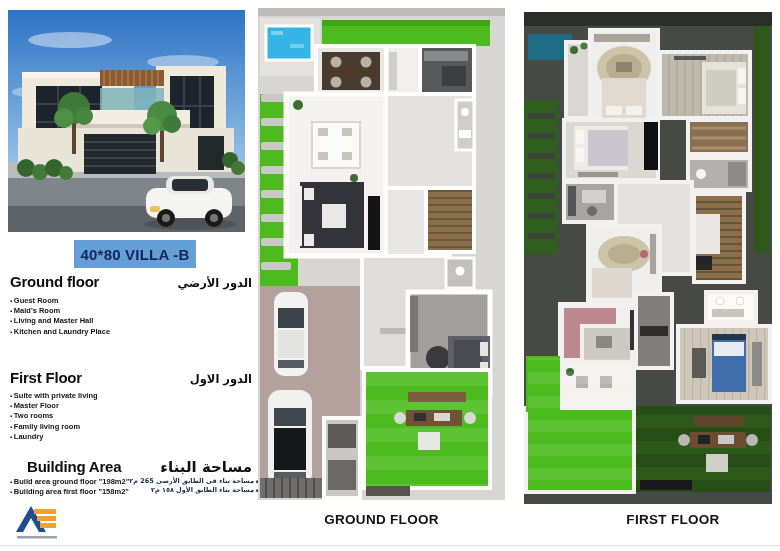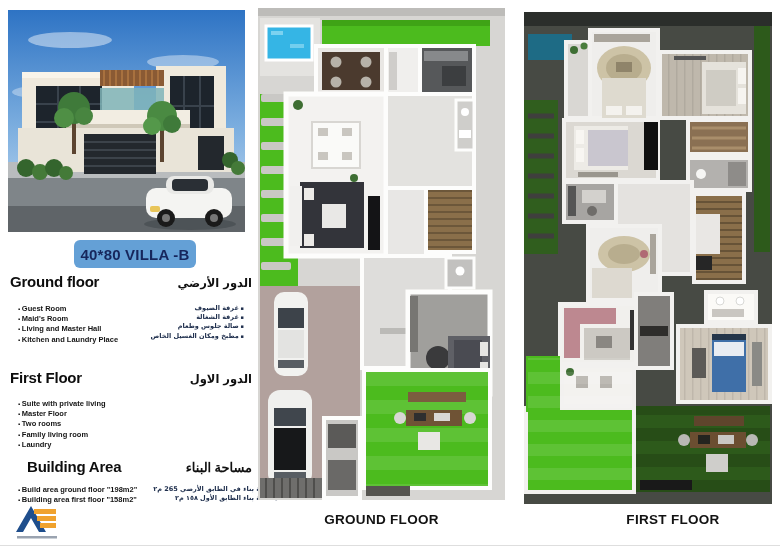--- a/index.html
+++ b/index.html
@@ -5,27 +5,27 @@
   html,body { margin:0; padding:0; background:#f2f2f2; }
   .page { position:relative; width:780px; height:551px; background:#ffffff;
           overflow:hidden; font-family:"Liberation Sans",sans-serif; }
   .abs { position:absolute; }
 
   
   .villa-photo { left:8px; top:10px; width:237px; height:222px; }
   .title-box { left:74px; top:240px; width:122px; height:28px;
                background:var(--title-bg,#64a0d6); color:var(--title-text,#16265c);
                display:flex; align-items:center; justify-content:center;
-               font-size:15px; font-weight:700; letter-spacing:.2px;border-radius:6px; }
+               font-size:15px; font-weight:700; letter-spacing:.2px; }
   .sec-head { left:10px; width:242px; display:flex; justify-content:space-between; align-items:baseline; }
   .h-en { font-size:15px; font-weight:700; color:#0d0d0d; letter-spacing:-.2px; }
   .h-ar { font-size:11.5px; font-weight:700; color:#111; font-family:"DejaVu Sans",sans-serif; direction:rtl;margin-left:11px; }
-  .h-ar.big { font-size:13px;font-family:Liberation Serif, serif; }
+  .h-ar.big { font-size:15px; }
   .sec-lists { left:10px; width:242px; display:flex; justify-content:space-between; }
-  ul.list-en, ul.list-ar { list-style:none; margin:8px; padding:0; }
+  ul.list-en, ul.list-ar { list-style:none; margin:0; padding:0; }
   ul.list-en { font-size:7.5px; font-weight:700; color:#141414; }
   ul.list-en li { line-height:9.2px; white-space:nowrap; }
   ul.list-en li::before { content:"▪ "; font-size:6px; }
   ul.list-ar { direction:rtl; text-align:right; font-size:6.5px; font-weight:700;
                color:#20304e; font-family:"DejaVu Sans",sans-serif; }
   ul.list-ar li { line-height:9.2px; white-space:nowrap; }
   ul.list-ar li::before { content:"▪ "; font-size:5px; }
   .indent-en { margin-left:17px; }
 
   
@@ -116,26 +116,20 @@
     <span class="h-en">Ground floor</span>
     <span class="h-ar">الدور الأرضي</span>
   </div>
   <div class="abs sec-lists" style="top:296px">
     <ul class="list-en">
       <li>Guest Room</li>
       <li>Maid's Room</li>
       <li>Living and Master Hall</li>
       <li>Kitchen and Laundry Place</li>
     </ul>
-    <ul class="list-ar">
-      <li>غرفة الضيوف</li>
-      <li>غرفة الشغالة</li>
-      <li>صالة جلوس وطعام</li>
-      <li>مطبخ ومكان الغسيل الخاص</li>
-    </ul>
   </div>
 
   <div class="abs sec-head" style="top:369px">
     <span class="h-en">First Floor</span>
     <span class="h-ar">الدور الاول</span>
   </div>
   <div class="abs sec-lists" style="top:391px">
     <ul class="list-en">
       <li>Suite with private living</li>
       <li>Master Floor</li>

